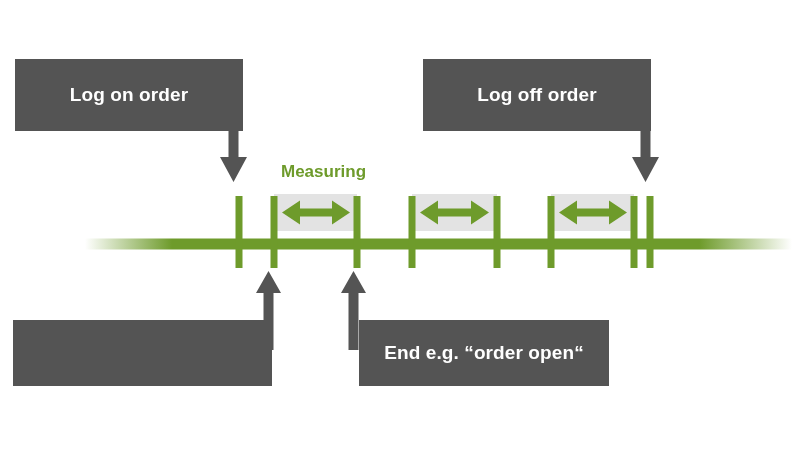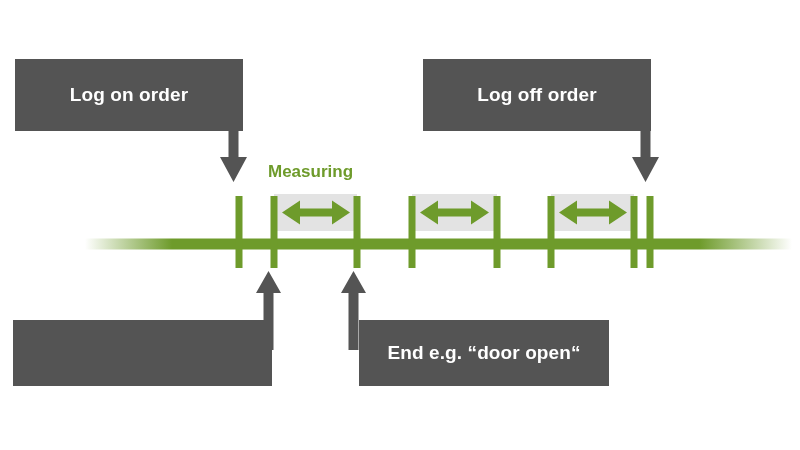--- a/index.html
+++ b/index.html
@@ -103,17 +103,17 @@
 
       <path d="M 348.5 350 L 358.5 350 L 358.5 293 L 366 293 L 353.5 271 L 341 293 L 348.5 293 Z"></path>
     </g>
   </svg>
 
   <div class="callout-label" style="left:15px; top:59px; width:228px; height:72px; display:flex; align-items:center; justify-content:center;">Log on order</div>
 
   <div class="callout-label" style="left:423px; top:59px; width:228px; height:72px; display:flex; align-items:center; justify-content:center;">Log off order</div>
 
 
-  <div class="callout-label" style="left:359px; top:320px; width:250px; height:66px; display:flex; align-items:center; justify-content:center;">End e.g. “door open“</div>
+  <div class="callout-label" style="left:359px; top:320px; width:250px; height:66px; display:flex; align-items:center; justify-content:center;">End e.g. “order open“</div>
 
-  <div class="axis-label" style="left:268px; top:162px; color:#6e9b2b;">Measuring</div>
+  <div class="axis-label" style="left:281px; top:162px; color:#6e9b2b;">Measuring</div>
 
 </div>
 
 </body></html>

